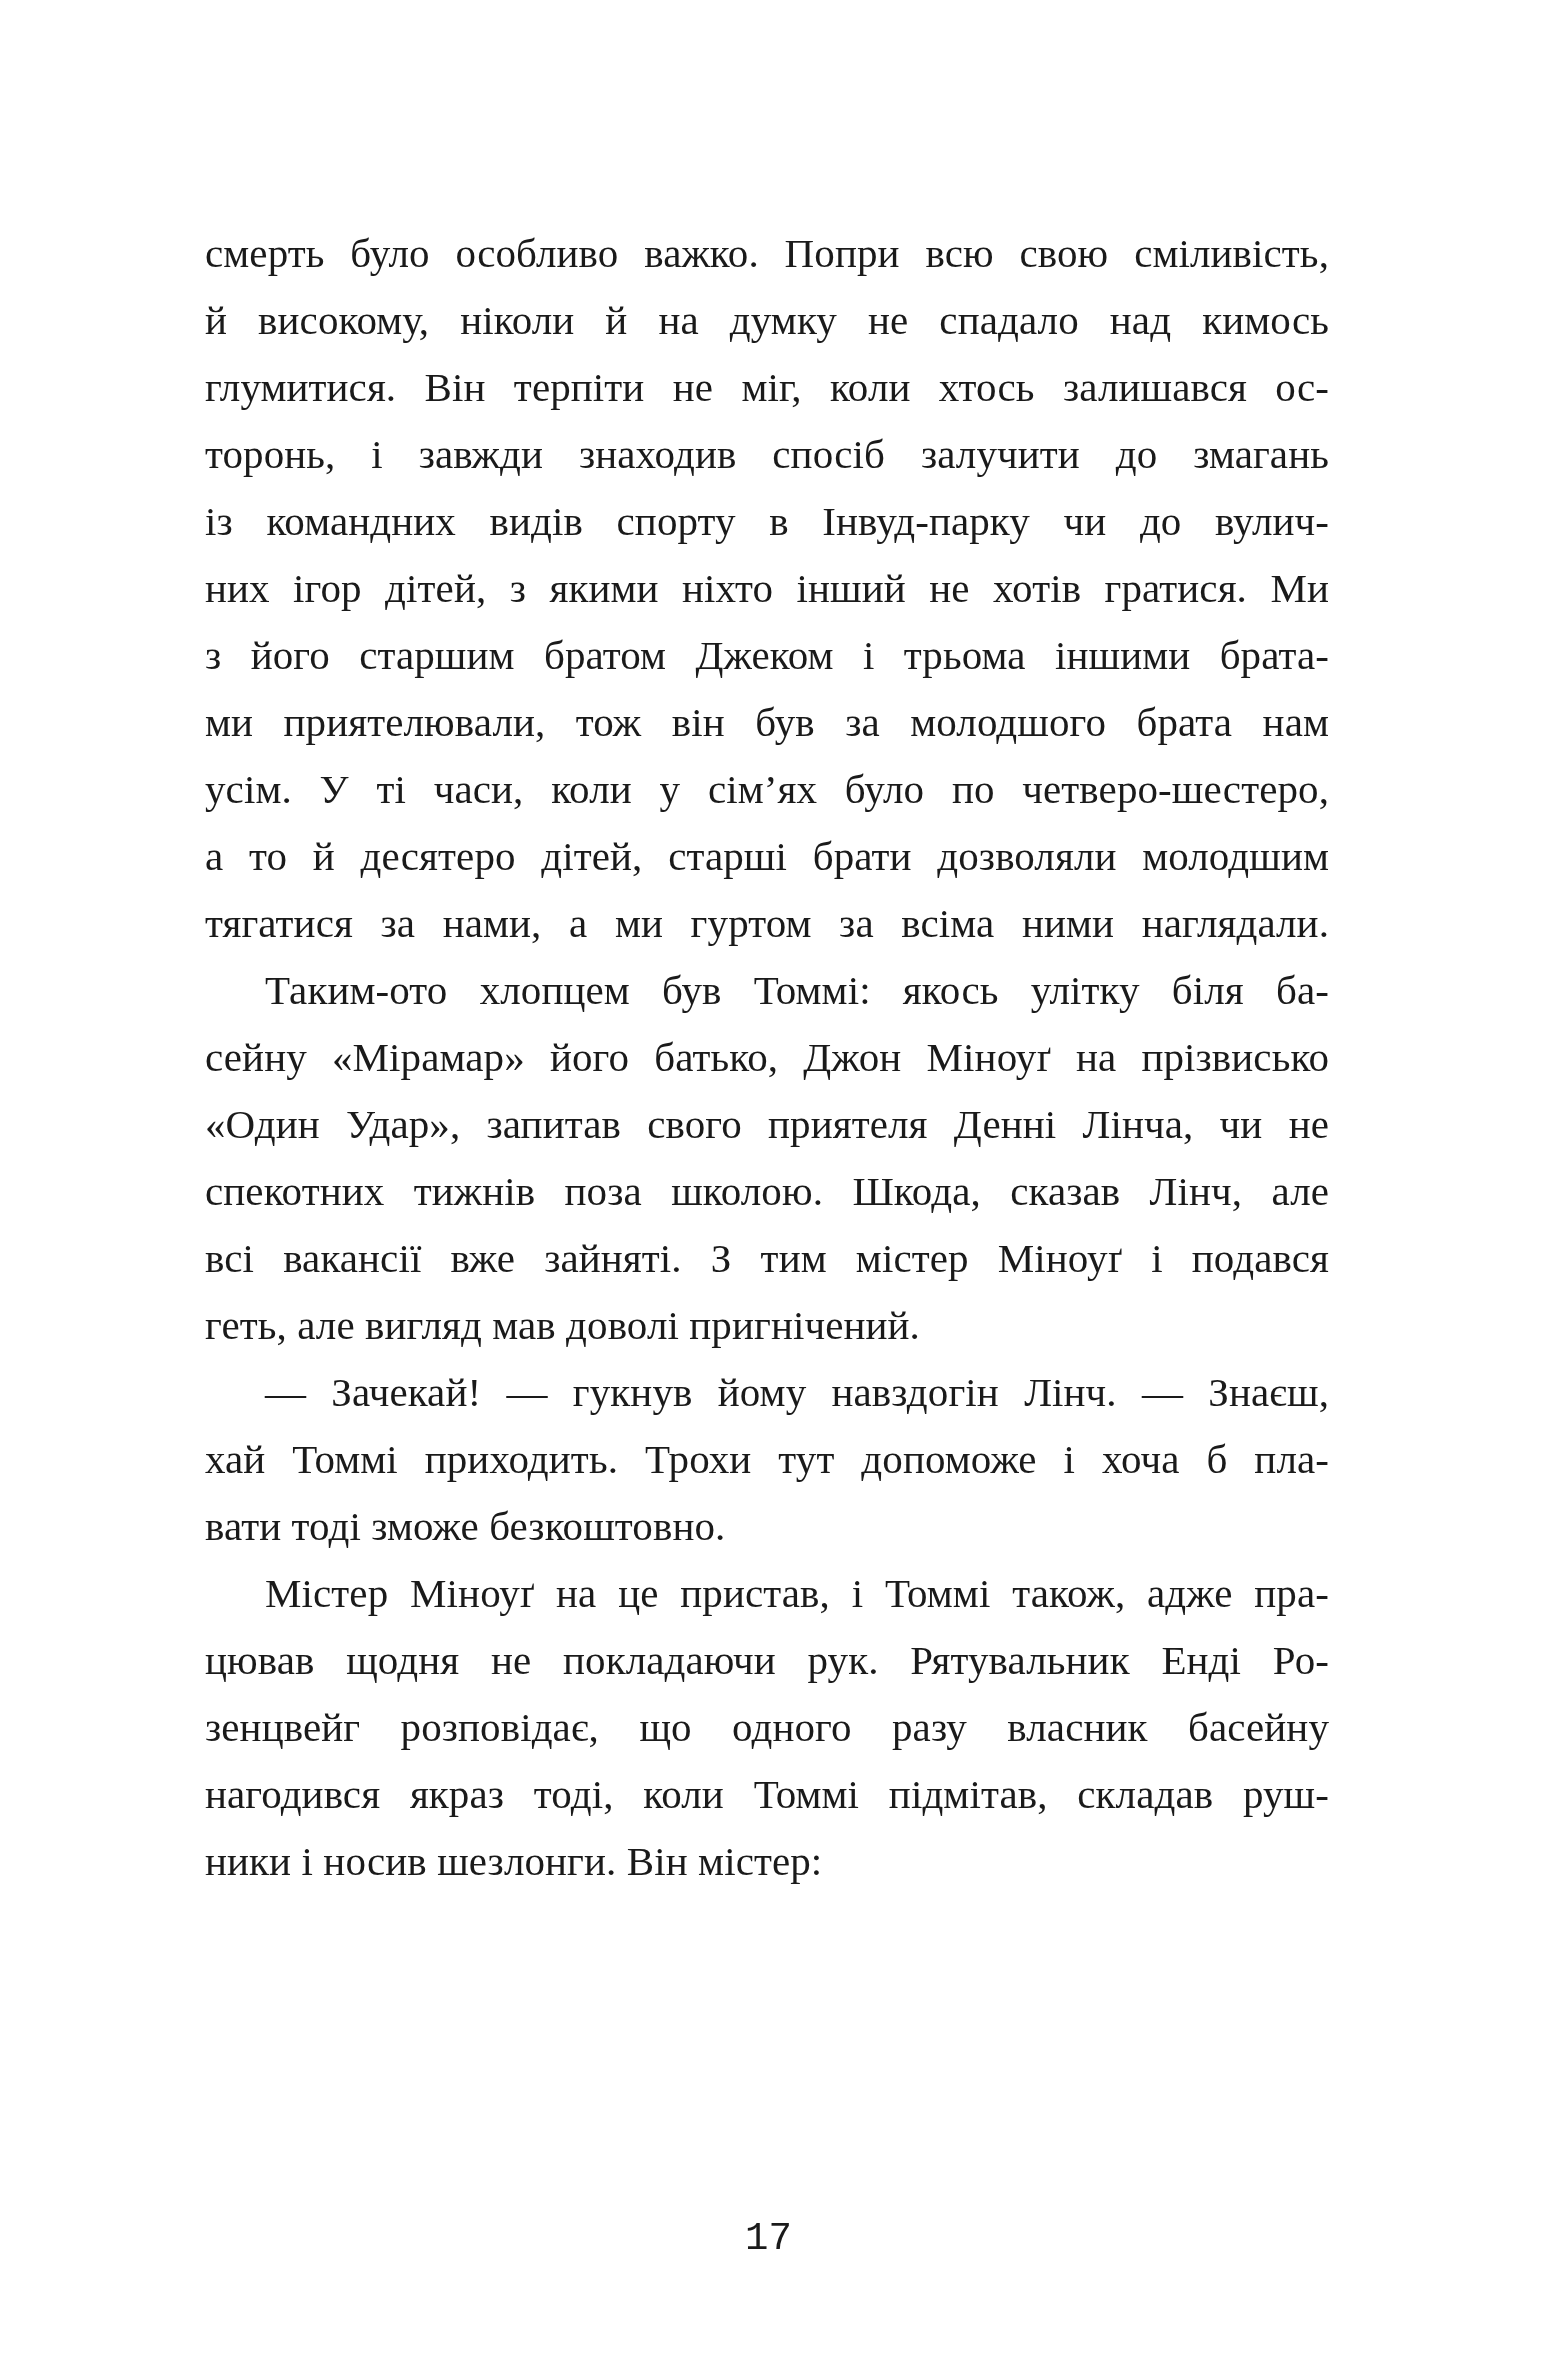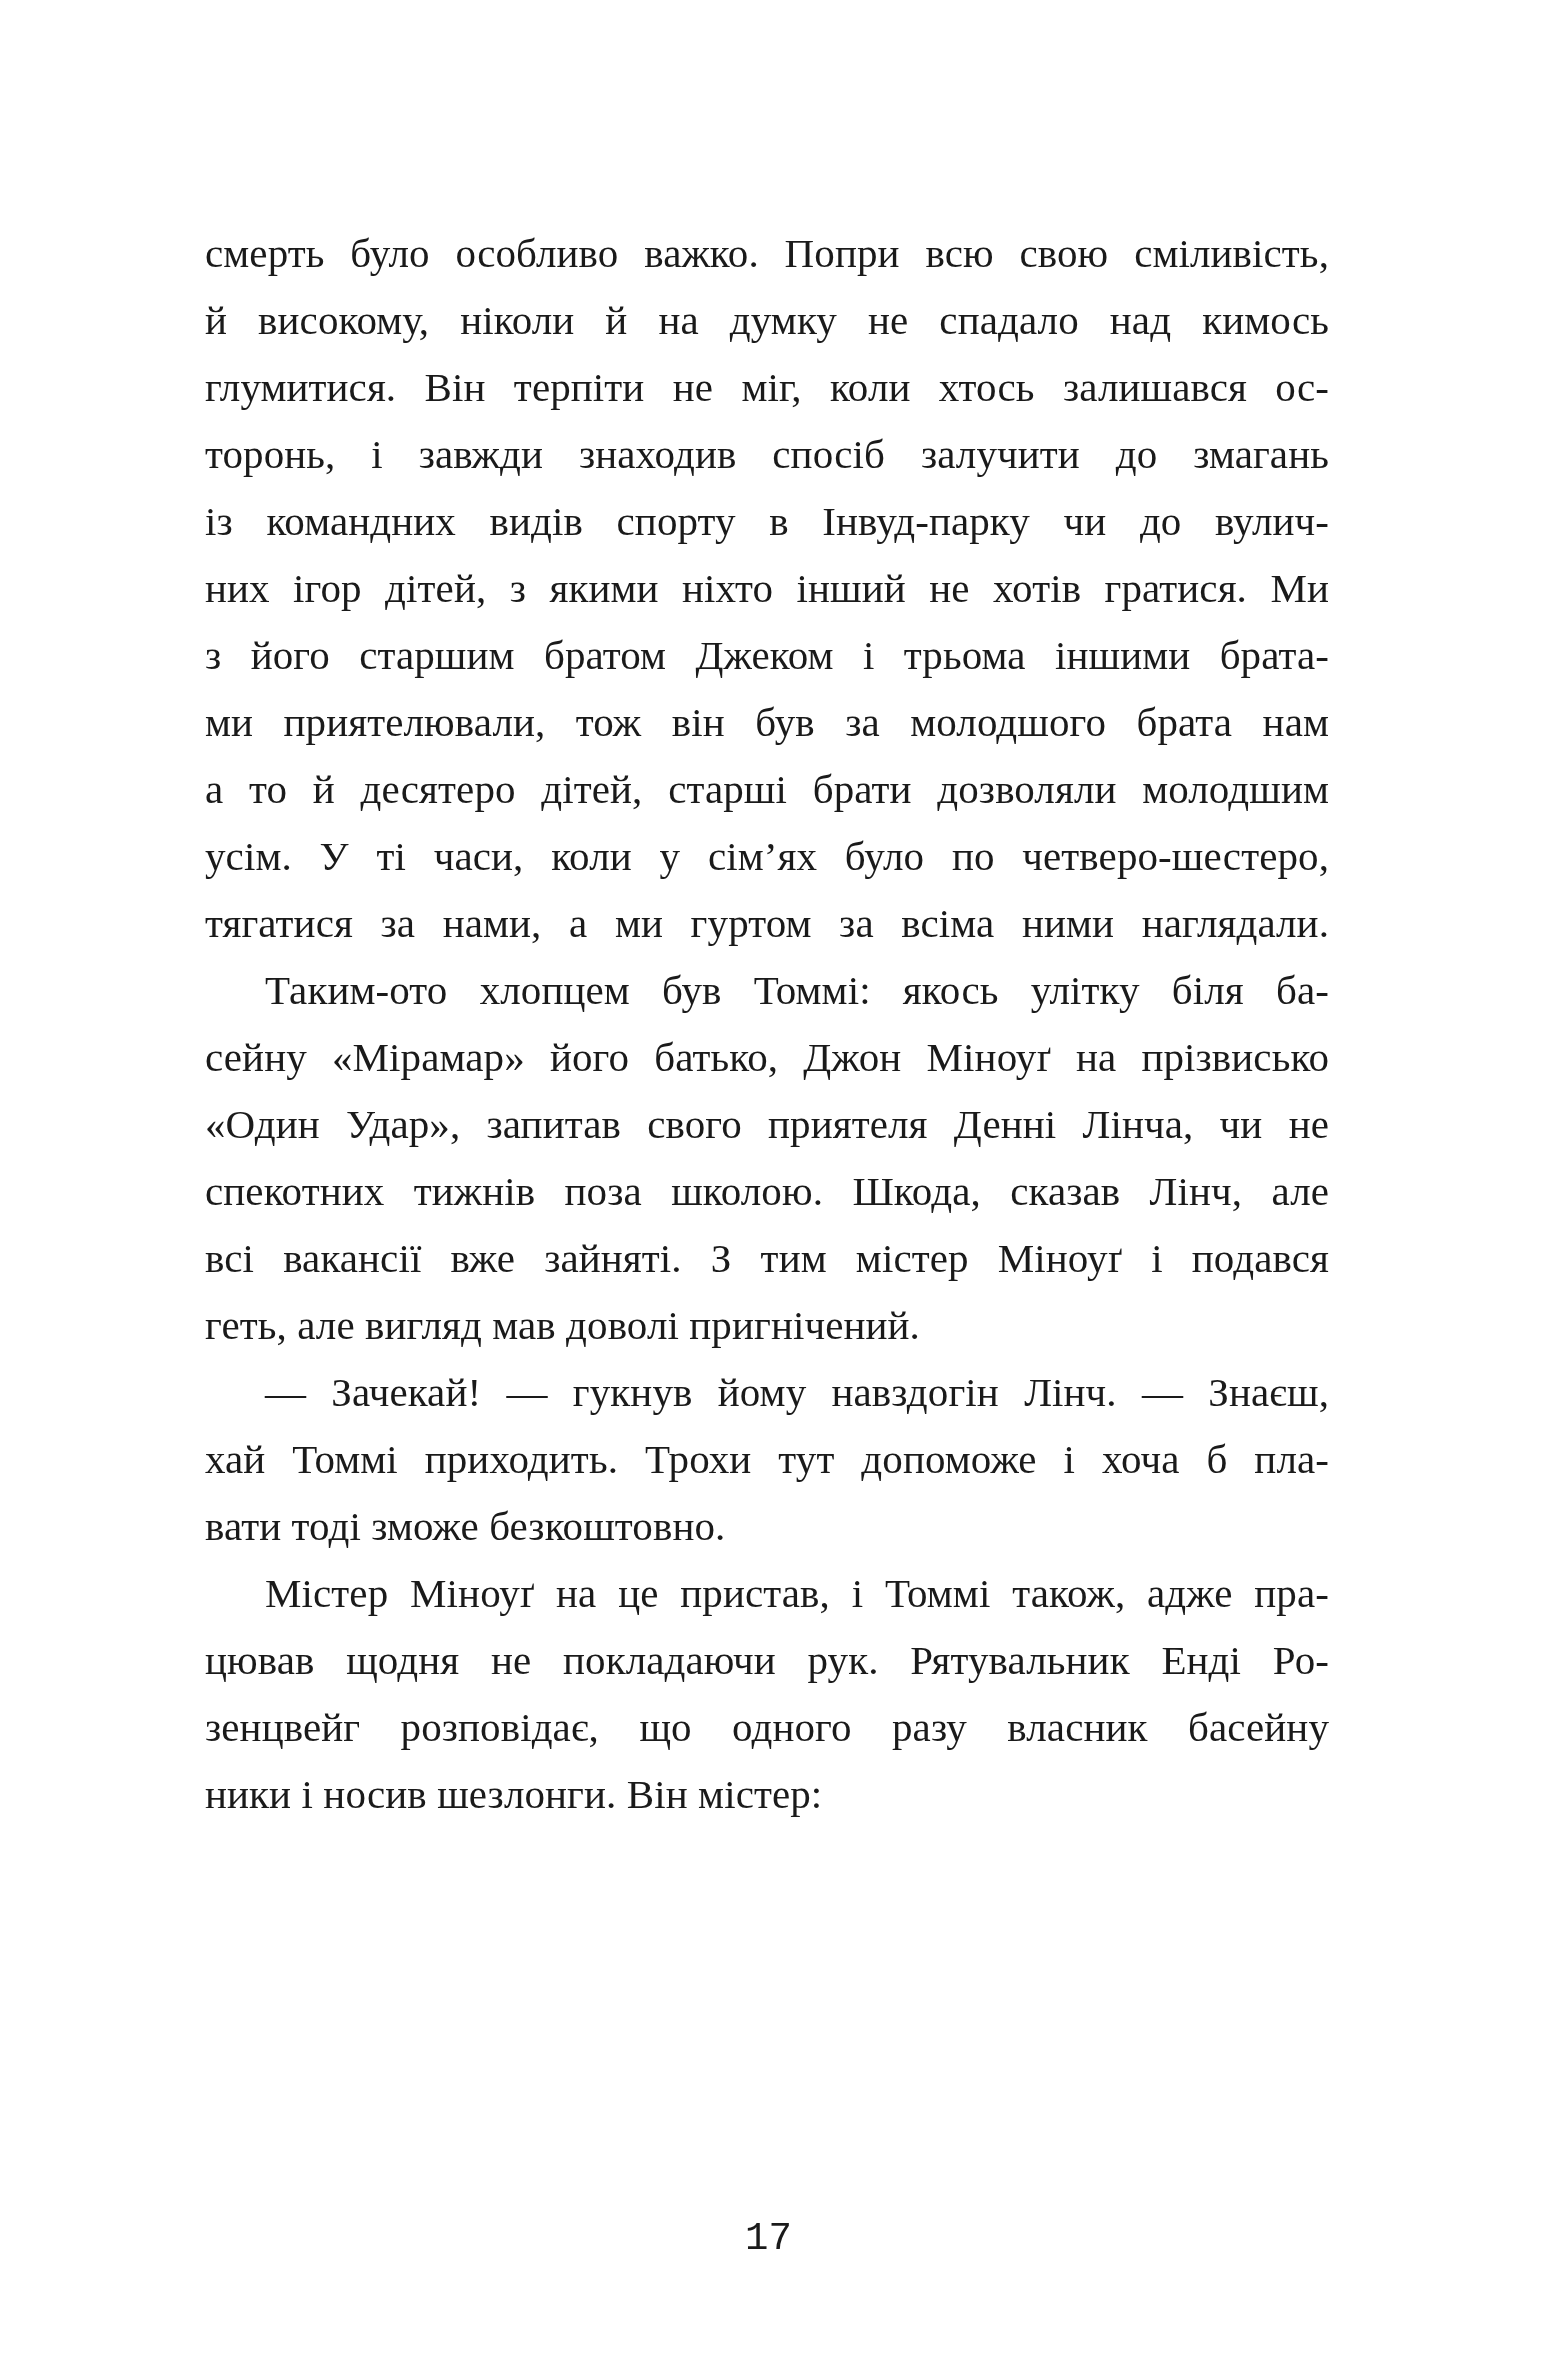--- a/index.html
+++ b/index.html
@@ -93,24 +93,24 @@
     <span class="line">
         <span class="line-inner">них ігор дітей, з якими ніхто інший не хотів гратися. Ми</span>
       </span>
     <span class="line">
         <span class="line-inner">з його старшим братом Джеком і трьома іншими брата-</span>
       </span>
     <span class="line">
         <span class="line-inner">ми приятелювали, тож він був за молодшого брата нам</span>
       </span>
     <span class="line">
-        <span class="line-inner">а то й десятеро дітей, старші брати дозволяли молодшим</span>
+        <span class="line-inner">усім. У ті часи, коли у сім’ях було по четверо-шестеро,</span>
       </span>
     <span class="line">
-        <span class="line-inner">усім. У ті часи, коли у сім’ях було по четверо-шестеро,</span>
+        <span class="line-inner">а то й десятеро дітей, старші брати дозволяли молодшим</span>
       </span>
     <span class="line">
         <span class="line-inner">тягатися за нами, а ми гуртом за всіма ними наглядали.</span>
       </span>
 
     <span class="line indent">
         <span class="line-inner">Таким-ото хлопцем був Томмі: якось улітку біля ба-</span>
       </span>
     <span class="line">
         <span class="line-inner">сейну «Мірамар» його батько, Джон Міноуґ на прізвисько</span>
@@ -140,20 +140,23 @@
 
     <span class="line indent">
         <span class="line-inner">Містер Міноуґ на це пристав, і Томмі також, адже пра-</span>
       </span>
     <span class="line">
         <span class="line-inner">цював щодня не покладаючи рук. Рятувальник Енді Ро-</span>
       </span>
     <span class="line">
         <span class="line-inner">зенцвейг розповідає, що одного разу власник басейну</span>
       </span>
+    <span class="line">
+        <span class="line-inner">нагодився якраз тоді, коли Томмі підмітав, складав руш-</span>
+      </span>
     <span class="line last">
         <span class="line-inner">ники і носив шезлонги. Він містер:</span>
       </span>
 
   </div>
 
   <div class="page-number">17</div>
 </div>
 
 

